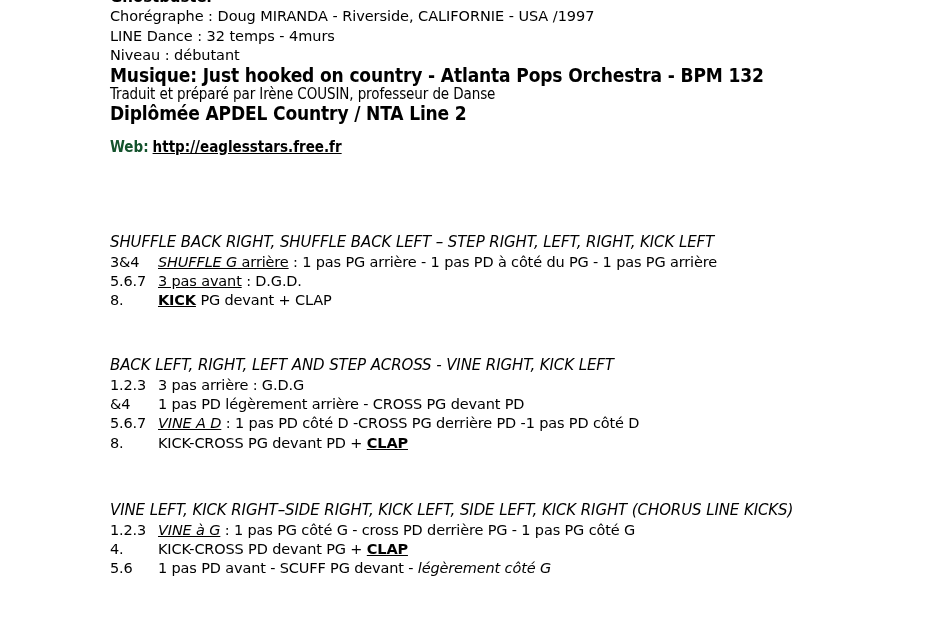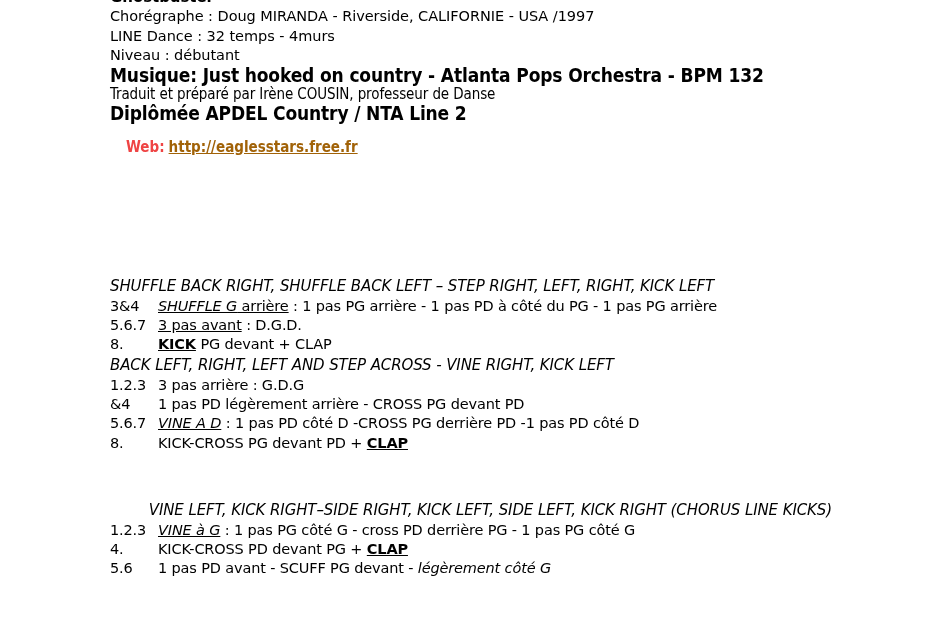--- a/index.html
+++ b/index.html
@@ -53,23 +53,23 @@
   
   .web-block {
     position: absolute;
     left: 110px;
     top: 138px;
     font-family: "DejaVu Sans Condensed", "Liberation Sans Narrow", "DejaVu Sans", sans-serif;
     font-size: 15px;
     font-weight: bold;
     white-space: nowrap;
   }
-  .web-label { color: #ef4444; margin-left: 16px; }
+  .web-label { color: #14532d; }
   .web-link {
-    color: #a16207;
+    color: #000000;
     text-decoration: underline;
     font-weight: bold;
     margin-left: 4px;
   }
 
   
   .section { position: absolute; left: 110px; width: 800px; }
   .sect-title {
     font-style: italic;
     font-size: 15px;
@@ -88,21 +88,21 @@
     width: 48px;
     flex: 0 0 48px;
   }
   .step-text { flex: 1 1 auto; }
 
   .u  { text-decoration: underline; }
   .i  { font-style: italic; }
   .iu { font-style: italic; text-decoration: underline; }
   .bu { font-weight: bold; text-decoration: underline; }
 
-  #s1 { top: 232px; margin-top: 44px; }
+  #s1 { top: 232px; }
   #s2 { top: 355px; }
   #s3 { top: 500px; }
 </style>
 </head>
 <body>
 
 <div class="page">
 
   <div class="header-block">
     <div class="hdr-line cut">Ghostbuster</div>
@@ -156,21 +156,21 @@
       <span class="step-text"><span class="iu">VINE A D</span><span> : 1 pas PD côté D -CROSS PG derrière PD -1 pas PD côté D</span></span>
     </div>
 
     <div class="step-row">
       <span class="step-count">8.</span>
       <span class="step-text"><span>KICK-CROSS PG devant PD  + </span><span class="bu">CLAP</span></span>
     </div>
   </div>
 
   <div class="section" id="s3">
-    <div class="sect-title" style="white-space:normal; max-width:722px;text-align:right;">VINE LEFT, KICK RIGHT–SIDE RIGHT, KICK LEFT, SIDE LEFT, KICK RIGHT (CHORUS LINE KICKS)</div>
+    <div class="sect-title" style="white-space:normal; max-width:722px;">VINE LEFT, KICK RIGHT–SIDE RIGHT, KICK LEFT, SIDE LEFT, KICK RIGHT (CHORUS LINE KICKS)</div>
 
     <div class="step-row">
       <span class="step-count">1.2.3</span>
       <span class="step-text"><span class="iu">VINE à G</span><span> : 1 pas PG côté G - cross PD derrière PG - 1 pas PG côté G</span></span>
     </div>
 
     <div class="step-row">
       <span class="step-count">4.</span>
       <span class="step-text"><span>KICK-CROSS PD devant PG + </span><span class="bu">CLAP</span></span>
     </div>

